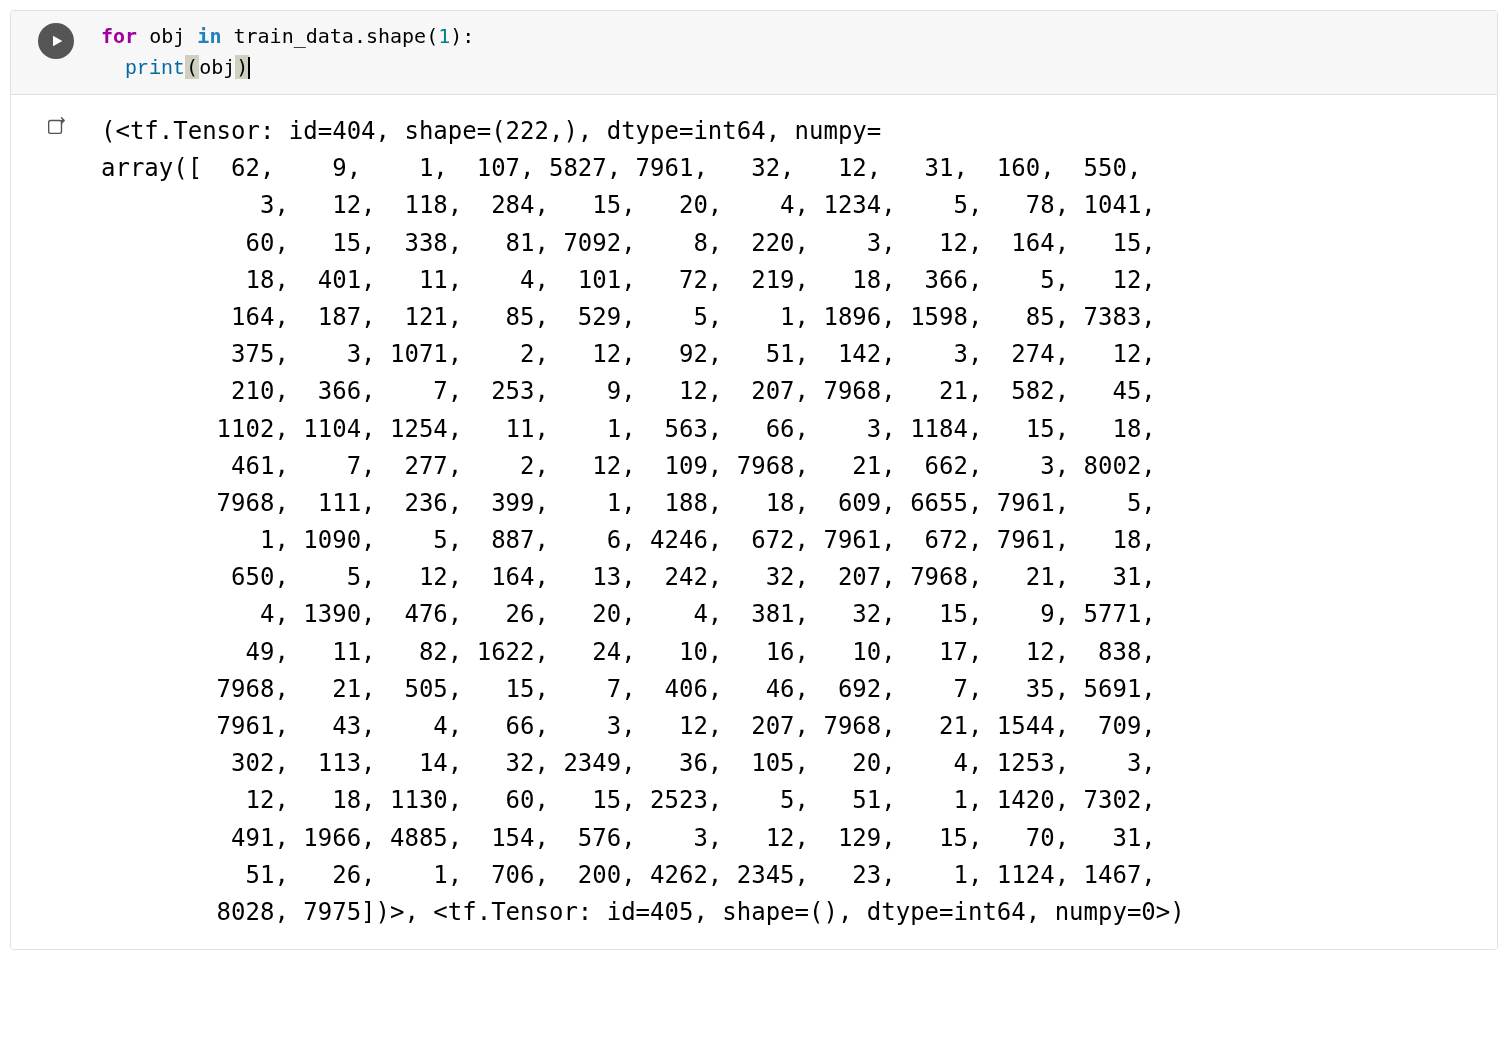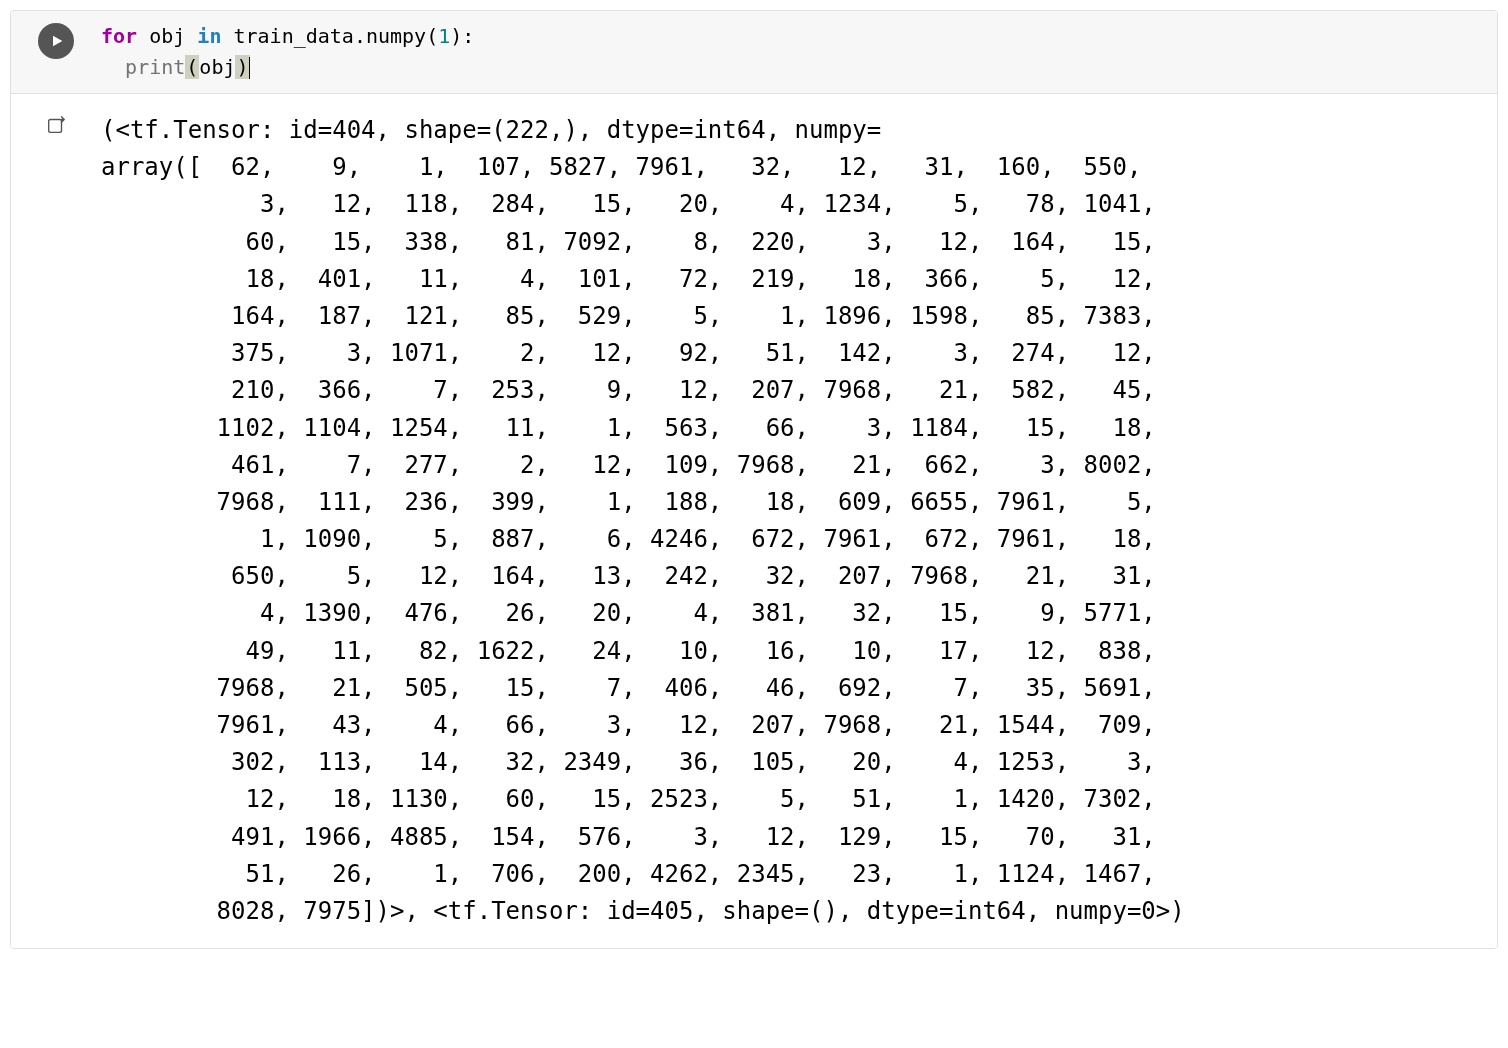--- a/index.html
+++ b/index.html
@@ -52,21 +52,21 @@
     font-size: 20px;
     line-height: 1.55;
     background: #f7f7f7;
     white-space: pre;
     color: #000;
   }
   .code-line { display: block; }
   .kw2 { color: #a000a0; font-weight: bold; } 
   .kw3 { color: #2080c0; font-weight: bold; margin-top: 6px; } 
   .num { color: #008080; }
-  .builtin { color: #737373; }
+  .builtin { color: #0369a1; font-family: Liberation Mono, monospace; }
   .bracket-hl { background: #d0d0c0; padding: 0 1px; }
   .cursor {
     display: inline-block;
     width: 1.5px;
     height: 22px;
     background: #000;
     vertical-align: text-bottom;
     margin-left: -1px;
   }
   .output-section {
@@ -104,21 +104,21 @@
 
 <div class="cell-container">
   <div class="input-section">
     <div class="gutter">
       <div class="run-button">
         <svg viewBox="0 0 24 24">
             <path d="M6 4l14 8-14 8z"></path>
           </svg>
       </div>
     </div>
-    <div class="code-editor"><span class="code-line"><span class="kw2">for</span> <span>obj</span> <span class="kw3">in</span> <span>train_data.numpy(</span><span class="num">1</span><span>):</span></span><span class="code-line"><span>  </span><span class="builtin">print</span><span class="bracket-hl">(</span><span>obj</span><span class="bracket-hl">)</span><span class="cursor"></span></span></div>
+    <div class="code-editor"><span class="code-line"><span class="kw2">for</span> <span>obj</span> <span class="kw3">in</span> <span>train_data.shape(</span><span class="num">1</span><span>):</span></span><span class="code-line"><span>  </span><span class="builtin">print</span><span class="bracket-hl">(</span><span>obj</span><span class="bracket-hl">)</span><span class="cursor"></span></span></div>
   </div>
   <div class="output-section">
     <div class="out-gutter">
       <svg viewBox="0 0 24 24">
         <rect x="4" y="6" width="14" height="14" rx="2"></rect>
         <path d="M18 6 h3 M21 6 l-3 -3 M21 6 l-3 3" stroke-linecap="round" stroke-linejoin="round"></path>
       </svg>
     </div>
     <div class="output-body" id="output-body">(&lt;tf.Tensor: id=404, shape=(222,), dtype=int64, numpy=
 array([  62,    9,    1,  107, 5827, 7961,   32,   12,   31,  160,  550,

